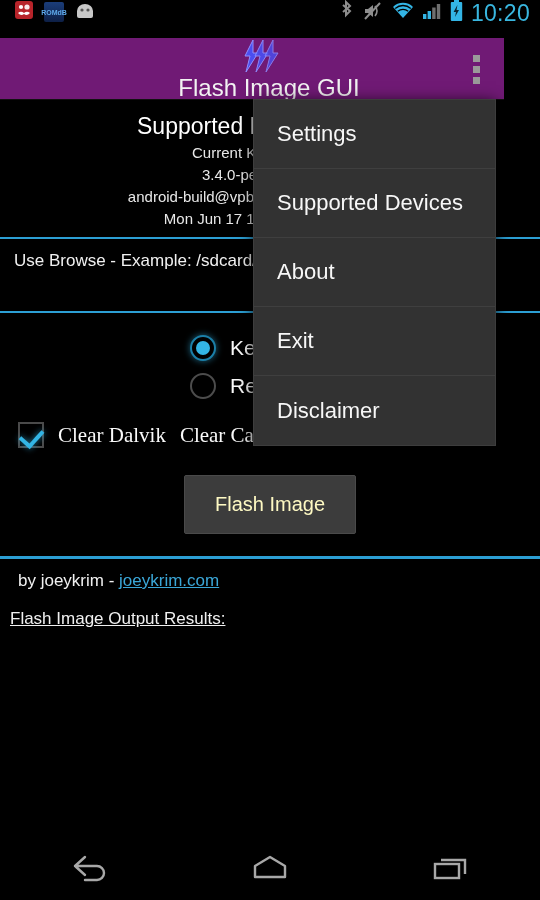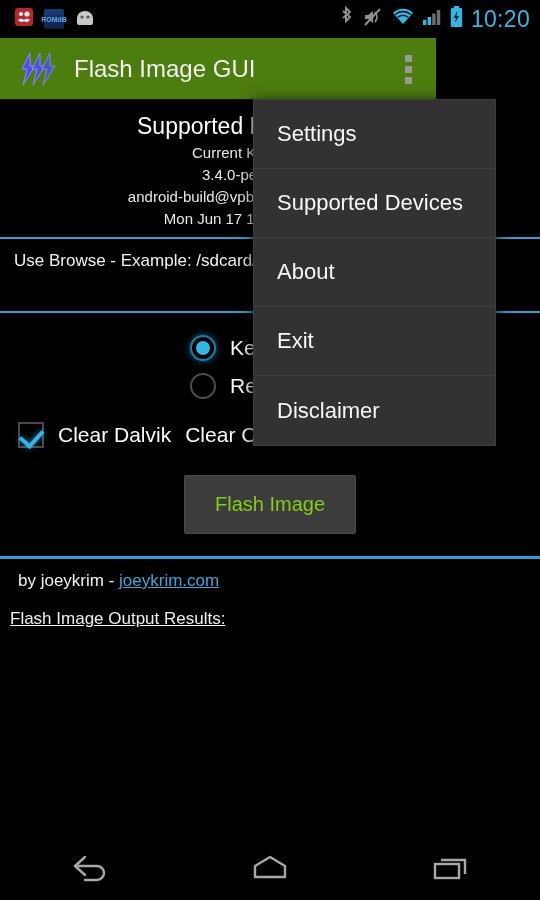--- a/index.html
+++ b/index.html
@@ -7,40 +7,41 @@
     width:540px; height:900px;
     background:#000;
     font-family:"Liberation Sans", sans-serif;
     overflow:hidden;
   }
   .screen { position:relative; width:540px; height:900px; background:#000; }
 
   
   .statusbar {
     position:absolute; top:0; left:0; width:540px; height:38px;
-    background:#000; display:flex; align-items:center;
+    background:#000; display:flex; align-items:flex-start;
     padding:0 10px 0 14px;
   }
   .notif-icons { display:flex; align-items:center; gap:10px; }
   .sys-icons { margin-left:auto; display:flex; align-items:center; gap:9px; }
   .clock { color:#39b7e0; font-size:23px; letter-spacing:0.3px; margin-left:8px; }
 
   .ico-romdb {
     width:20px;height:20px;border-radius:2px;
     background:linear-gradient(180deg,#1b3d7a 0%,#0d1f46 100%);
     color:#5ea8e8;font-size:7px;font-weight:bold;
     display:flex;align-items:center;justify-content:center;
     font-family:"Liberation Sans", sans-serif;
   }
 
   
   .actionbar {
-    position:absolute; top:38px; left:0; width:436px; height:62px;
-    background:#4d7c0f; display:flex; align-items:center; padding-left:18px;
+    position:absolute; top:38px; left:0; width:504px; height:62px;
+    background:#701a75; display:flex; align-items:center; padding-left:18px;
     border-bottom:1px solid #111;
+    flex-direction:column;
   }
   .app-icon { width:40px; height:36px; flex:0 0 auto; }
   .app-title { color:#f2f2f2; font-size:24px; margin-left:16px; }
   .overflow {
     position:absolute; right:0; top:0; width:56px; height:62px;
     display:flex; flex-direction:column; align-items:center; justify-content:center; gap:4px;
   }
   .overflow i { display:block; width:7px; height:7px; background:#9a9a9a; }
 
   
@@ -70,26 +71,26 @@
   .checkrow { display:flex; align-items:center; height:44px; padding-left:18px; margin-top:8px; }
   .checkbox {
     width:26px;height:26px;border:2px solid #4a4a4a;background:#000;
     position:relative; flex:0 0 auto;
   }
   .checkbox.on::after{
     content:""; position:absolute; left:4px; top:1px;
     width:11px;height:18px;border:solid #33b5e5; border-width:0 4px 4px 0;
     transform:rotate(42deg); filter:drop-shadow(0 0 3px rgba(51,181,229,.7));
   }
-  .check-label { color:#fafafa; font-size:21px; margin-left:14px; white-space:nowrap; }
+  .check-label { color:#fafafa; font-size:21px; margin-left:14px; white-space:nowrap;font-family:Liberation Serif, serif; }
   .check-label.second { margin-left:14px; }
 
   .flash-wrap { display:flex; justify-content:center; margin-top:18px; }
   .flash-btn {
-    background:#3c3c3c; color:#84cc16; font-size:20px;
+    background:#3c3c3c; color:#fef9c3; font-size:20px;
     padding:17px 30px; border:1px solid #4a4a4a; border-radius:2px;
   }
 
   .footer-rule { height:3px; background:#2c9fd4; margin-top:22px; }
   .by-line { color:#f0f0f0; font-size:17px; padding:12px 0 0 18px; }
   .by-line a { color:#3ba7d8; text-decoration:underline; }
   .out-line { color:#f0f0f0; font-size:17px; padding:18px 0 0 10px;text-decoration:underline; }
 
   
   .menu {

